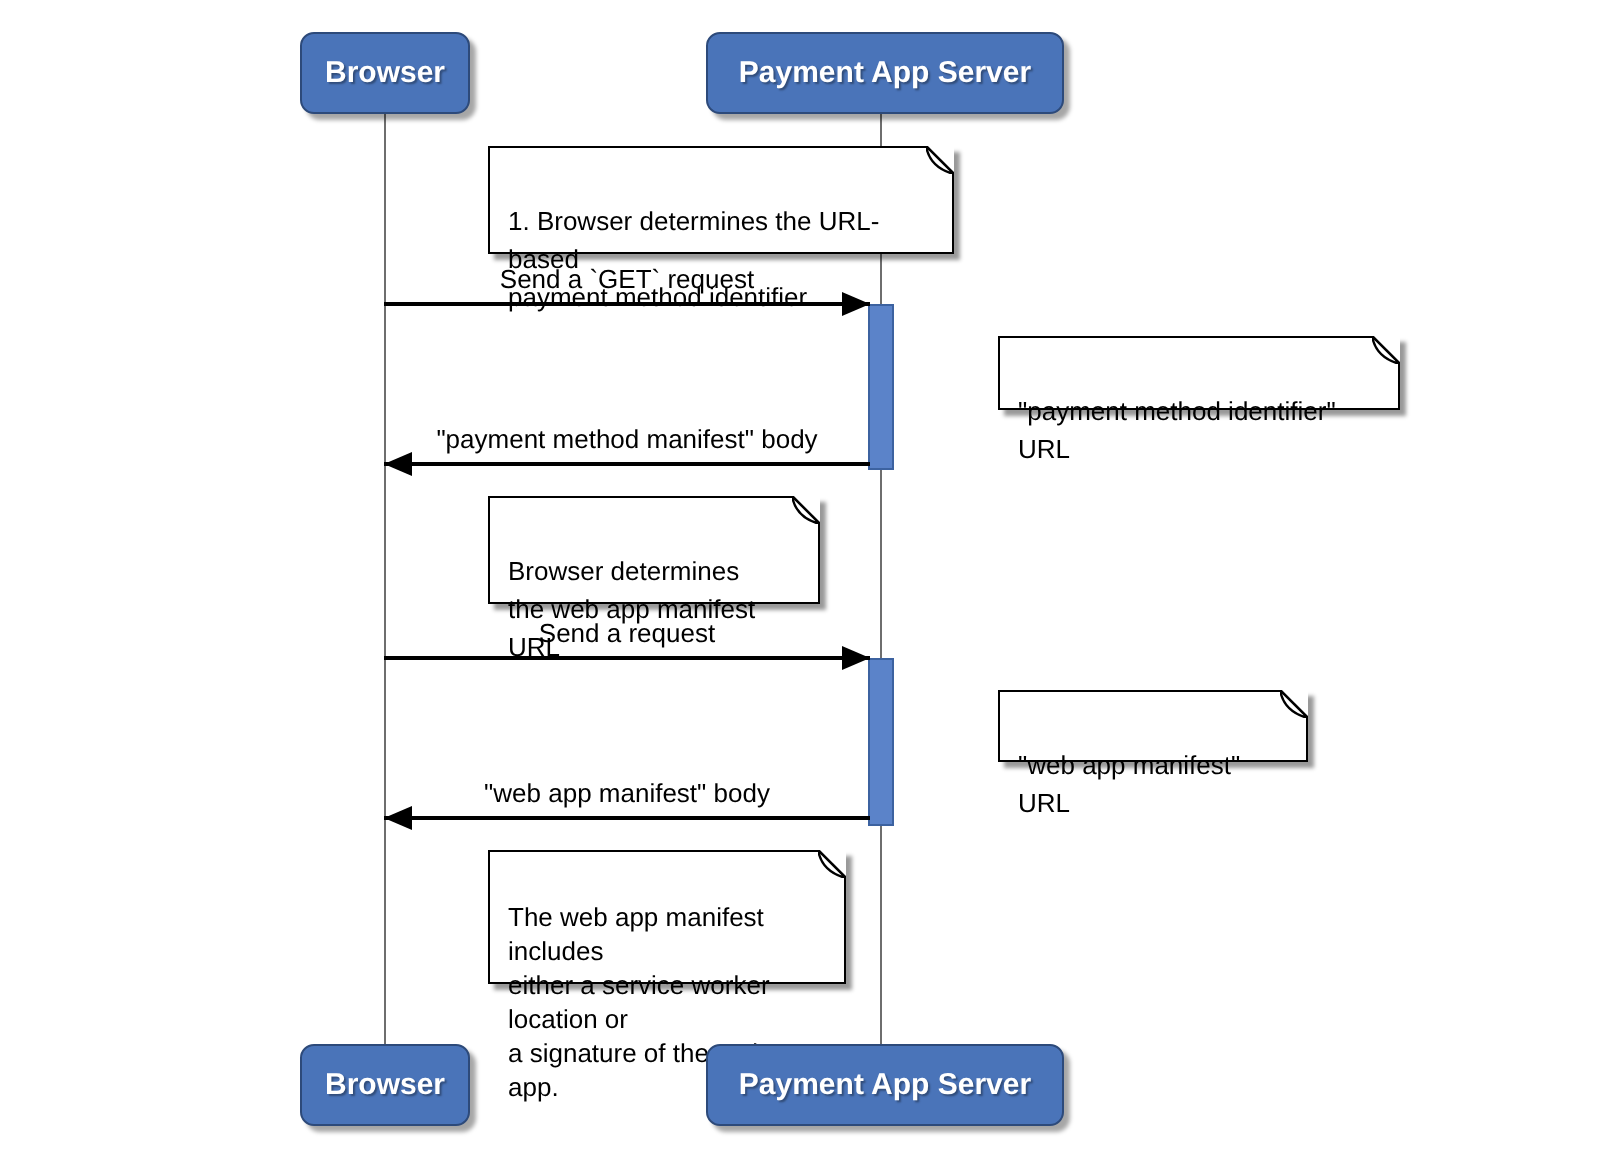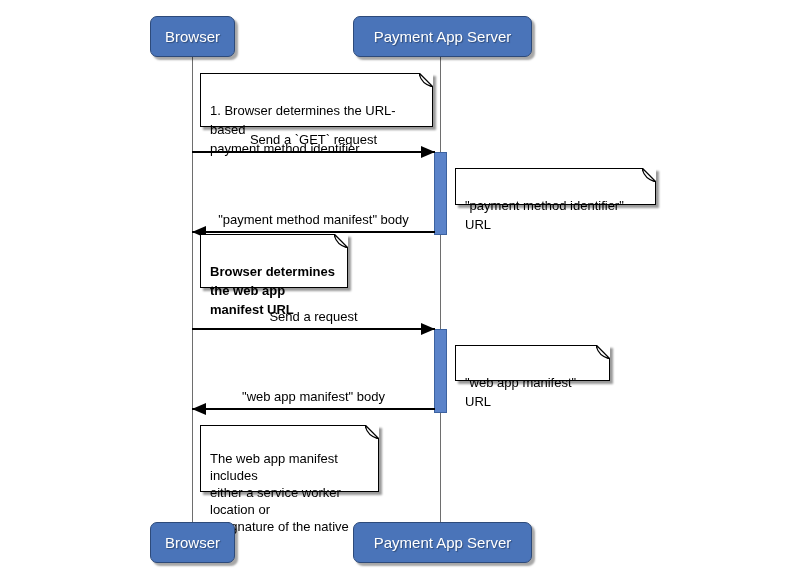--- a/index.html
+++ b/index.html
@@ -11,21 +11,21 @@
 
   
   .lifeline { position:absolute; width:1px; top:57px; height:465px; background:#6e6e6e; }
   #lifeline-browser { left:192px; }
   #lifeline-server  { left:440px; }
 
   
   .actor {
     position:absolute; height:41px; box-sizing:border-box;
     background:#4a74b9; border:1px solid #2d4a7a; border-radius:7px;
-    color:#ffffff; font-size:15px; font-weight:normal;
+    color:#ffffff; font-size:15px; font-weight:bold;
     display:flex; align-items:center; justify-content:center;
     box-shadow:3px 3px 2px rgba(0,0,0,0.35);
     text-shadow:1px 1px 1px rgba(0,0,0,0.35);
   }
   #actor-browser-top    { left:150px; top:16px;  width:85px;  }
   #actor-server-top     { left:353px; top:16px;  width:179px; }
   #actor-browser-bottom { left:150px; top:522px; width:85px;  }
   #actor-server-bottom  { left:353px; top:522px; width:179px; }
 
   
@@ -60,24 +60,25 @@
   #msg-3-arrow { left:421px; top:323px; }
   #msg-4-arrow { left:192px; top:403px; }
 
   
   .note {
     position:absolute; box-sizing:border-box;
     background:#fff; border:1px solid #000;
     box-shadow:3px 3px 2px rgba(0,0,0,0.4);
     font-size:13px; line-height:19px; padding:8px 9px;
     white-space:pre-line;
+    margin-left:44px;
   }
   #note-1 { left:200px; top:73px;  width:233px; height:54px; }
   #note-2 { left:455px; top:168px; width:201px; height:37px; }
-  #note-3 { left:200px; top:234px; width:148px; height:54px;font-weight:bold; }
+  #note-3 { left:200px; top:248px; width:166px; height:54px; }
   #note-4 { left:455px; top:345px; width:155px; height:36px; }
   #note-5 { left:200px; top:425px; width:179px; height:67px; line-height:17px; padding-top:7px; }
 
   .fold { position:absolute; top:-1px; right:-1px; width:14px; height:14px; background:#fff; }
   .fold svg { display:block; }
 </style>
 </head>
 <body>
 
 <div id="diagram">

